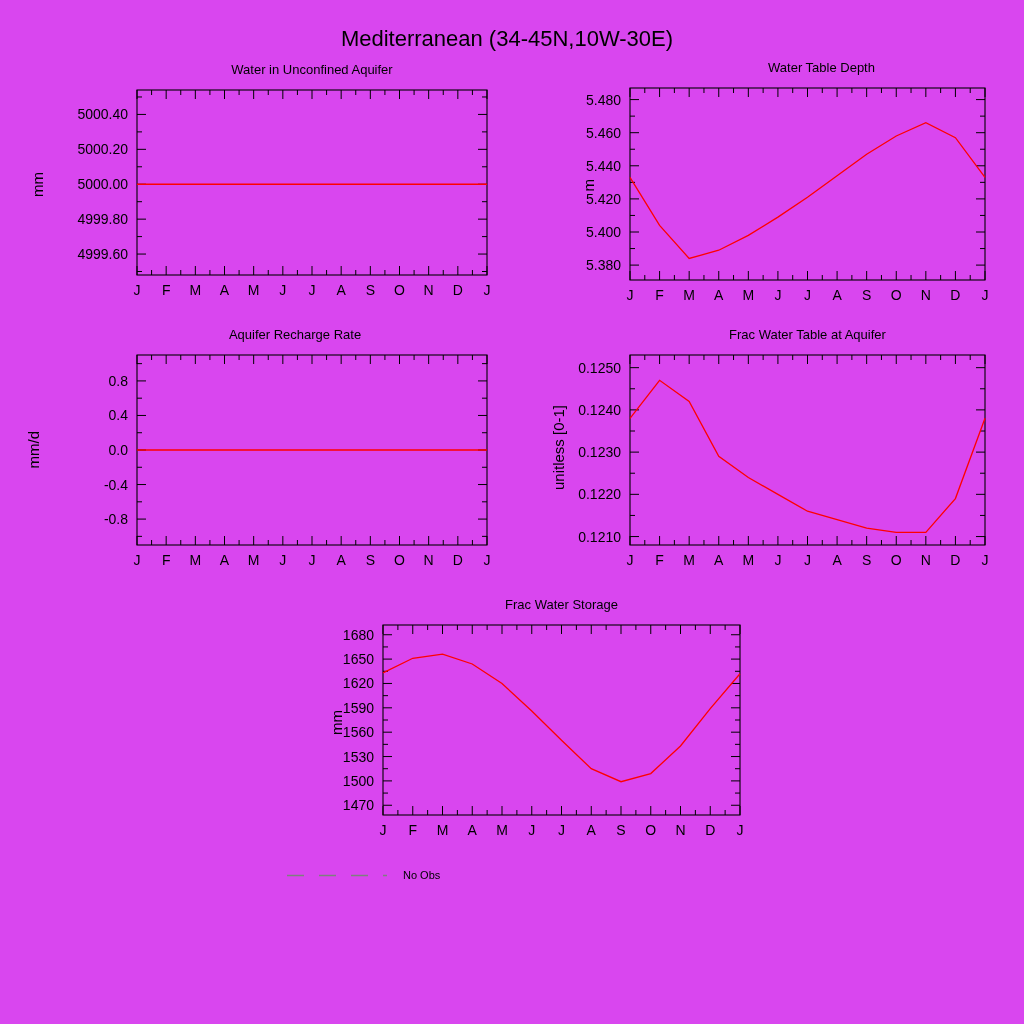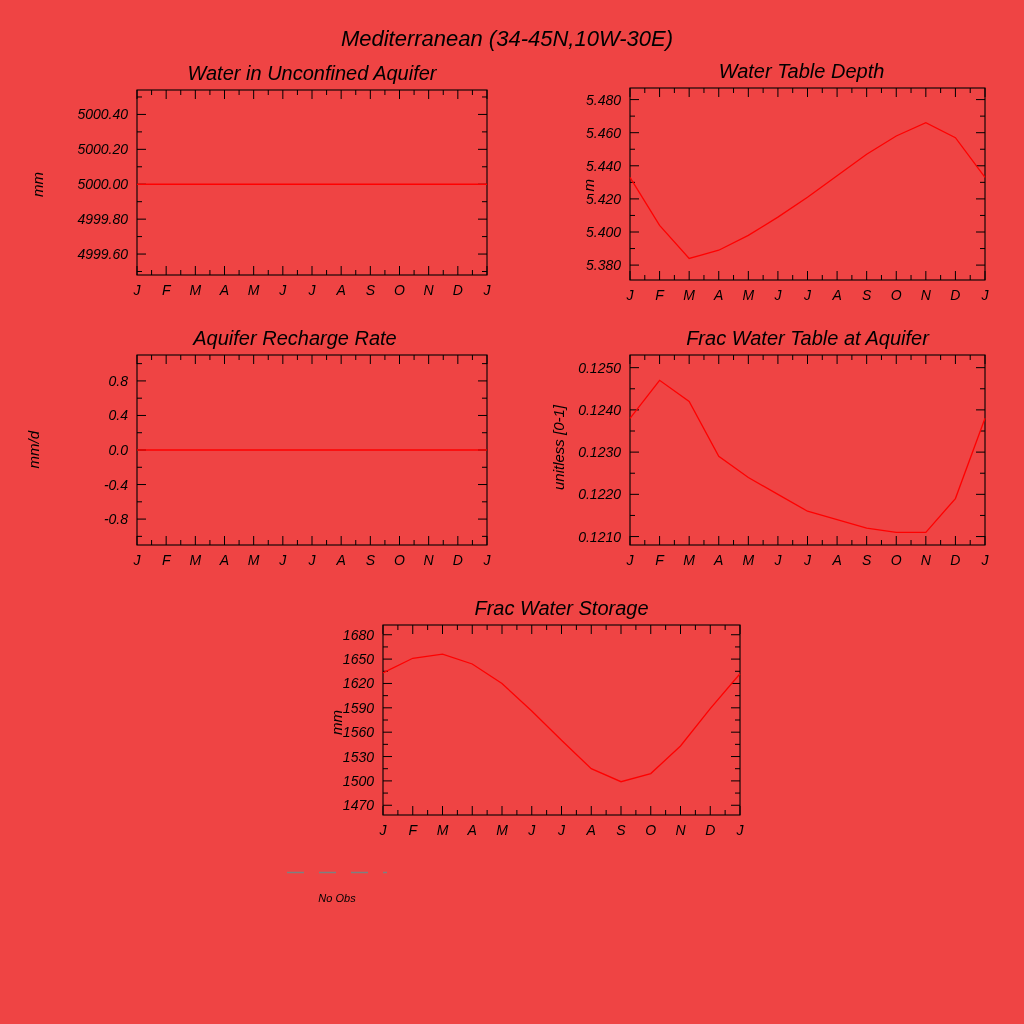--- a/index.html
+++ b/index.html
@@ -1,37 +1,37 @@
 <!DOCTYPE html>
 <html><head>
 <meta charset="utf-8">
 <style>
   html,body { margin:0; padding:0; background:#ffffff; }
   #canvas {
-    position:relative; width:1024px; height:1024px; background:#ef4444;
-    font-family:"Liberation Sans", sans-serif; color:#000; overflow:hidden;font-style:italic;
+    position:relative; width:1024px; height:1024px; background:#d946ef;
+    font-family:"Liberation Sans", sans-serif; color:#000; overflow:hidden;
   }
   .main-title {
     position:absolute; top:26px; left:0; width:1014px; text-align:center;
     font-size:22px; color:#000; white-space:nowrap;
   }
   .panel { position:absolute; }
   .chart-title {
-    position:absolute; top:0; height:20px; font-size:20px; text-align:center;
+    position:absolute; top:0; height:20px; font-size:13px; text-align:center;
     color:#000; white-space:nowrap;
   }
   .ylabel {
     position:absolute; writing-mode:vertical-rl; transform:rotate(180deg);
     font-size:15px; color:#000; white-space:nowrap;
   }
   svg.plot { position:absolute; top:20px; left:0; overflow:visible; }
   svg text { font-family:"Liberation Sans", sans-serif; fill:#000; }
   .legend-row {
     position:absolute; display:flex; align-items:center; gap:16px;
-    font-size:11px; color:#000; white-space:nowrap;flex-direction:column;
+    font-size:11px; color:#000; white-space:nowrap;
   }
   .legend-swatch { display:block; }
 </style>
 </head>
 <body>
 
 <div id="canvas">
 
   <div class="main-title">Mediterranean (34-45N,10W-30E)</div>
 
@@ -128,21 +128,21 @@
         <line x1="460" y1="84.79245283008984" x2="455" y2="84.79245283008984" stroke="#000"></line>
         <line x1="110" y1="49.88679245293501" x2="115" y2="49.88679245293501" stroke="#000"></line>
         <line x1="460" y1="49.88679245293501" x2="455" y2="49.88679245293501" stroke="#000"></line>
         <line x1="110" y1="14.981132075462714" x2="115" y2="14.981132075462714" stroke="#000"></line>
         <line x1="460" y1="14.981132075462714" x2="455" y2="14.981132075462714" stroke="#000"></line>
         <polyline points="110,102.245283018826 139.16666666666666,102.245283018826 168.33333333333334,102.245283018826 197.5,102.245283018826 226.66666666666669,102.245283018826 255.83333333333334,102.245283018826 285,102.245283018826 314.16666666666663,102.245283018826 343.33333333333337,102.245283018826 372.5,102.245283018826 401.6666666666667,102.245283018826 430.8333333333333,102.245283018826 460,102.245283018826" fill="none" stroke="#ff0000" stroke-width="1.3"></polyline>
       </svg>
   </div>
 
   <div class="panel" style="left:520px; top:60px;">
-    <div class="chart-title" style="left:104px; width:355px;">Water Table Depth</div>
+    <div class="chart-title" style="left:124px; width:355px;">Water Table Depth</div>
     <div class="ylabel" style="left:60px; top:119px;">m</div>
     <svg class="plot" width="477" height="236">
         <rect x="110" y="8" width="355" height="192" fill="none" stroke="#000" stroke-width="1.1"></rect>
         <line x1="110" y1="200" x2="110" y2="191" stroke="#000"></line>
         <line x1="110" y1="8" x2="110" y2="17" stroke="#000"></line>
         <text x="110" y="220" text-anchor="middle" font-size="14">J</text>
         <line x1="139.58333333333334" y1="200" x2="139.58333333333334" y2="191" stroke="#000"></line>
         <line x1="139.58333333333334" y1="8" x2="139.58333333333334" y2="17" stroke="#000"></line>
         <text x="139.58333333333334" y="220" text-anchor="middle" font-size="14">F</text>
         <line x1="169.16666666666666" y1="200" x2="169.16666666666666" y2="191" stroke="#000"></line>

